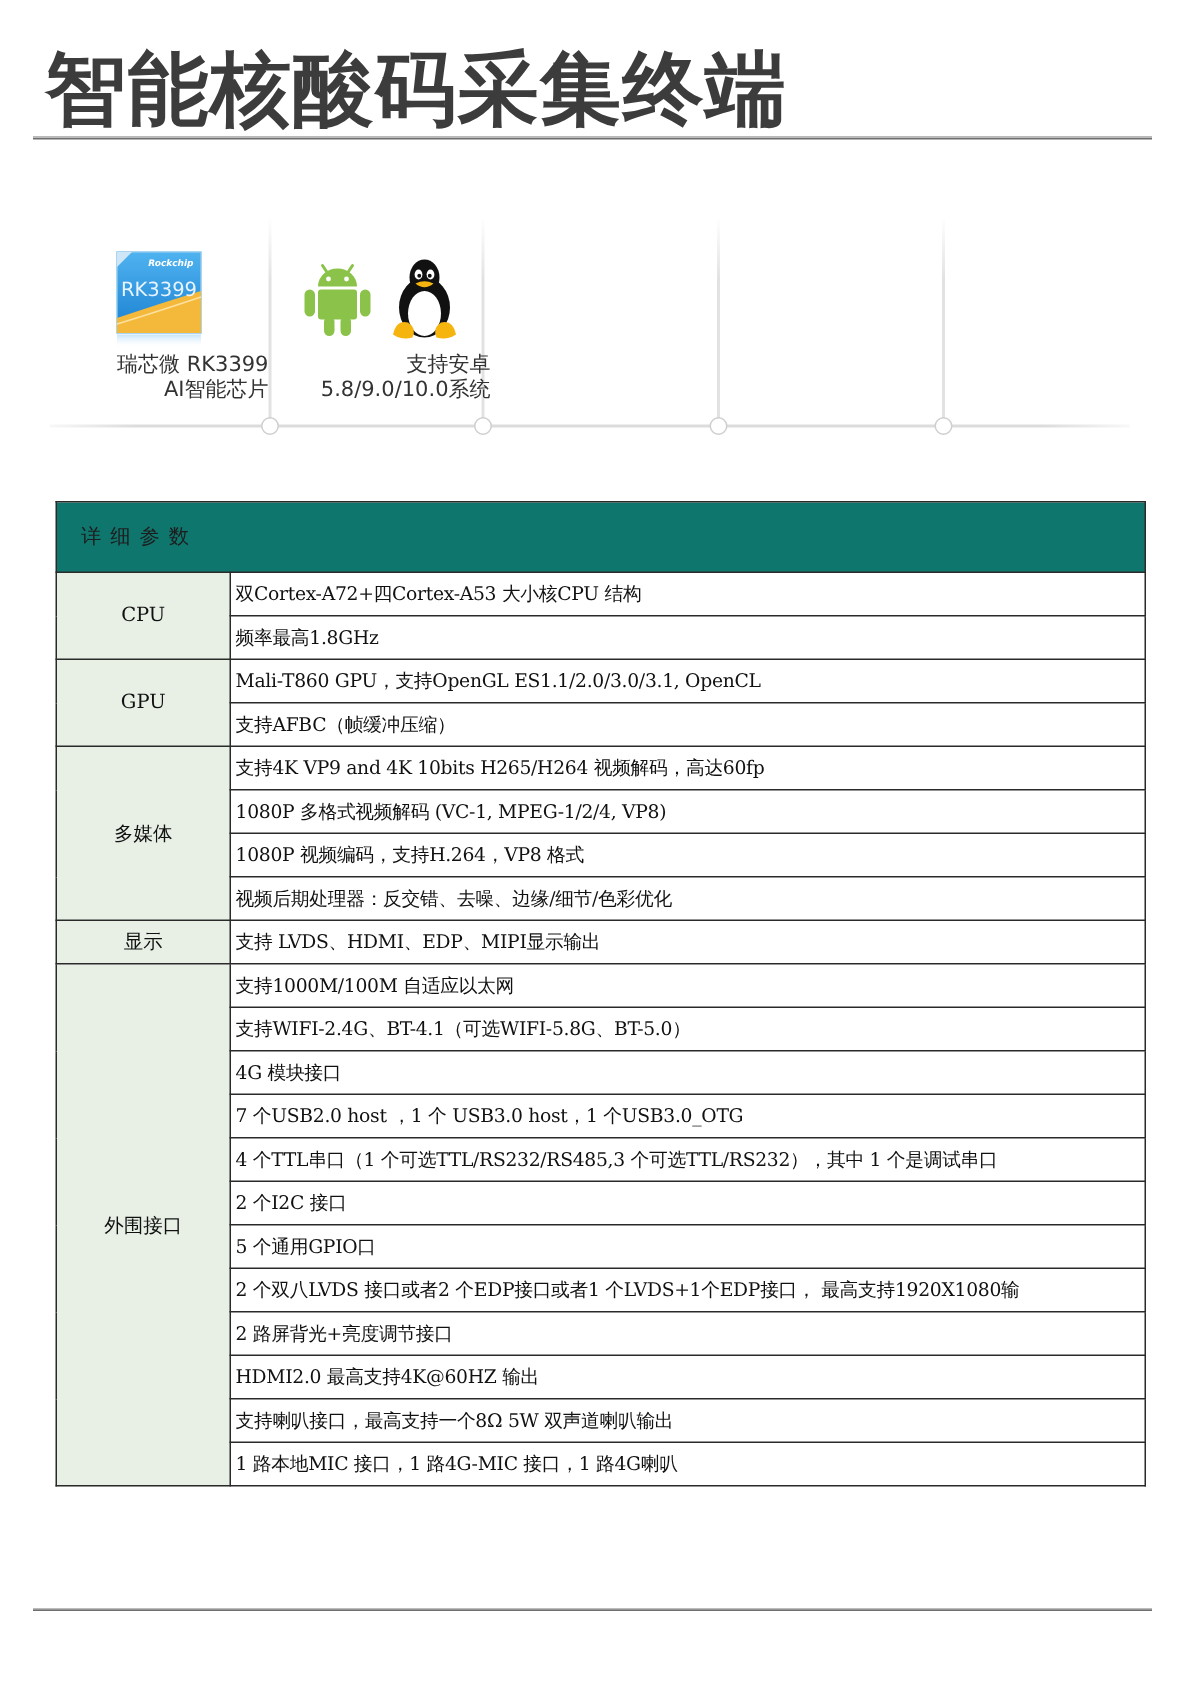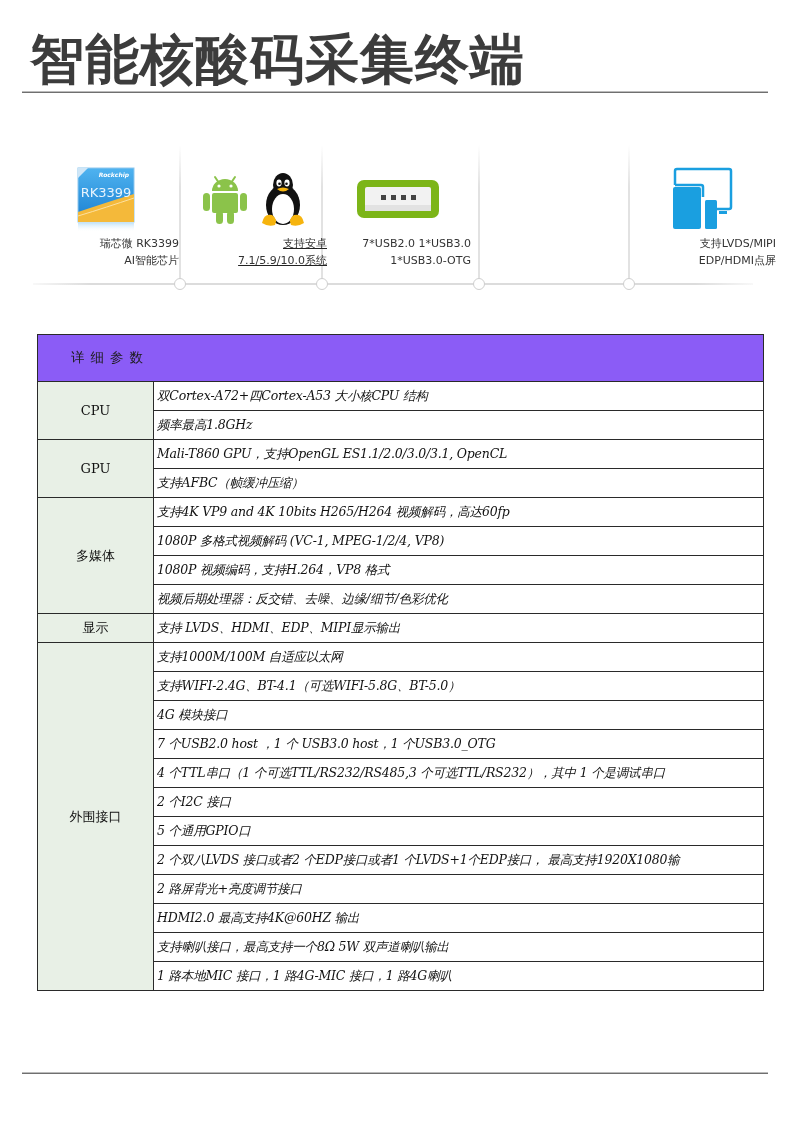--- a/index.html
+++ b/index.html
@@ -36,42 +36,42 @@
   .features .vsep {
     position: absolute; top: 0; width: 2px; height: 139px;
     background: linear-gradient(to bottom, rgba(225,225,225,0), #e2e2e2 30%, #e2e2e2);
   }
   .feature {
     position: absolute; top: 0; width: 146px; height: 138px;
     display: flex; flex-direction: column; align-items: flex-end;
   }
   .feature .icon-box { height: 90px; width: 100%; display: flex; align-items: center; justify-content: center; padding-top: 18px; }
   .feature .label {
-    font-family: "DejaVu Sans", sans-serif; font-size: 11px; line-height: 17px;
+    font-family: "DejaVu Sans", sans-serif; font-size: 14px; line-height: 17px;
     color: #333; text-align: center; white-space: nowrap;
   }
 
   
   .spec {
     position: absolute; left: 37px; top: 334px; width: 727px;
     border-collapse: collapse; font-family: "DejaVu Serif", serif; font-size: 12.5px; color: #111;
   }
   .spec td, .spec th { border: 1px solid #2a2a2a; }
   .spec .hdr {
-    height: 47px; background: #8b5cf6; text-align: left; font-weight: normal;
-    padding-left: 33px; letter-spacing: 6px; font-size: 13.5px; color: #1d1d1d;
+    height: 47px; background: #0f766e; text-align: left; font-weight: normal;
+    padding-left: 16px; letter-spacing: 6px; font-size: 13.5px; color: #1d1d1d;
     font-family: "DejaVu Sans", sans-serif;
   }
   .spec .cat {
     width: 116px; background: #e8f0e6; text-align: center; vertical-align: middle;
     font-size: 13px;
     margin-top: 44px;
   }
   .spec .val {
-    height: 29px; padding-left: 3px; white-space: nowrap; letter-spacing: -0.2px; font-style: italic;
+    height: 29px; padding-left: 3px; white-space: nowrap; letter-spacing: -0.2px;
   }
 </style>
 </head>
 <body>
 
 <h1 class="title">智能核酸码采集终端</h1>
 <div class="rule-top"></div>
 
 <div class="features">
   <div class="vsep" style="left:146px"></div>
@@ -103,21 +103,21 @@
         <path d="M2 50 C22 44 40 38 58 32" stroke="#fde1a0" stroke-width="1" fill="none"></path>
         <text x="53" y="11" font-size="6" font-style="italic" font-weight="bold" fill="#fff" text-anchor="end" font-family="DejaVu Sans, sans-serif">Rockchip</text>
         <text x="30" y="31" font-size="13" fill="#e8f4fd" text-anchor="middle" font-family="DejaVu Sans, sans-serif">RK3399</text>
         <rect x="2" y="57" width="56" height="9" fill="url(#chipr)"></rect>
       </svg>
     </div>
     <div class="label">瑞芯微 RK3399</div>
     <div class="label">AI智能芯片</div>
   </div>
 
-  <div class="feature" style="left:148px;text-decoration:underline;">
+  <div class="feature" style="left:148px;">
     <div class="icon-box">
       <svg width="50" height="52" viewBox="0 0 50 52">
         <g fill="#8bc34a">
           <path d="M12 18 A13 12 0 0 1 38 18 Z"></path>
           <line x1="15" y1="4" x2="19" y2="10" stroke="#8bc34a" stroke-width="2" stroke-linecap="round"></line>
           <line x1="35" y1="4" x2="31" y2="10" stroke="#8bc34a" stroke-width="2" stroke-linecap="round"></line>
           <rect x="12" y="20" width="26" height="20" rx="2"></rect>
           <rect x="3" y="20" width="7" height="18" rx="3.5"></rect>
           <rect x="40" y="20" width="7" height="18" rx="3.5"></rect>
           <rect x="16" y="38" width="7" height="13" rx="3.5"></rect>
@@ -133,55 +133,25 @@
         <ellipse cx="21" cy="12" rx="2.6" ry="3.4" fill="#fff"></ellipse>
         <ellipse cx="29" cy="12" rx="2.6" ry="3.4" fill="#fff"></ellipse>
         <circle cx="21.5" cy="12.8" r="1.3" fill="#111"></circle>
         <circle cx="28.5" cy="12.8" r="1.3" fill="#111"></circle>
         <path d="M19 18 Q25 15 31 18 Q25 23 19 18 Z" fill="#f6b40e"></path>
         <path d="M4 52 Q6 42 14 44 Q20 48 17 54 Q10 56 4 52 Z" fill="#f6b40e"></path>
         <path d="M46 52 Q44 42 36 44 Q30 48 33 54 Q40 56 46 52 Z" fill="#f6b40e"></path>
       </svg>
     </div>
     <div class="label">支持安卓</div>
-    <div class="label">7.1/5.9/10.0系统</div>
+    <div class="label">5.8/9.0/10.0系统</div>
   </div>
 
-  <div class="feature" style="left:292px;">
-    <div class="icon-box">
-      <svg width="84" height="40" viewBox="0 0 84 40">
-        <rect x="1" y="1" width="82" height="38" rx="7" fill="#7cb518"></rect>
-        <rect x="9" y="8" width="66" height="24" rx="2" fill="#f2f2f2"></rect>
-        <rect x="9" y="26" width="66" height="6" fill="#e2e2e2"></rect>
-        <rect x="25" y="16" width="5" height="5" fill="#444"></rect>
-        <rect x="35" y="16" width="5" height="5" fill="#444"></rect>
-        <rect x="45" y="16" width="5" height="5" fill="#444"></rect>
-        <rect x="55" y="16" width="5" height="5" fill="#444"></rect>
-      </svg>
-    </div>
-    <div class="label">7*USB2.0  1*USB3.0</div>
-    <div class="label">1*USB3.0-OTG</div>
-  </div>
-
-
-  <div class="feature" style="left:597px;">
-    <div class="icon-box">
-      <svg width="64" height="64" viewBox="0 0 64 64">
-        <path d="M4 4 Q4 2 6 2 L58 2 Q60 2 60 4 L60 40 Q60 42 58 42 L44 42" fill="none" stroke="#1a9fe0" stroke-width="2.5"></path>
-        <path d="M4 4 L4 18" fill="none" stroke="#1a9fe0" stroke-width="2.5"></path>
-        <path d="M4 18 L30 18 Q32 18 32 20 L32 30" fill="none" stroke="#1a9fe0" stroke-width="2.5"></path>
-        <rect x="2" y="20" width="28" height="42" rx="2" fill="#1a9fe0"></rect>
-        <rect x="32" y="31" width="14" height="31" rx="1.5" fill="#fff"></rect>
-        <rect x="34" y="33" width="12" height="29" rx="1.5" fill="#1a9fe0"></rect>
-        <rect x="48" y="44" width="8" height="3" fill="#1a9fe0"></rect>
-      </svg>
-    </div>
-    <div class="label">支持LVDS/MIPI</div>
-    <div class="label">EDP/HDMI点屏</div>
-  </div>
+
+
 </div>
 
 <table class="spec">
   <tbody>
       <tr>
     <th class="hdr" colspan="2">详细参数</th>
   </tr>
 
   <tr>
     <td class="cat" rowspan="2">CPU</td>

